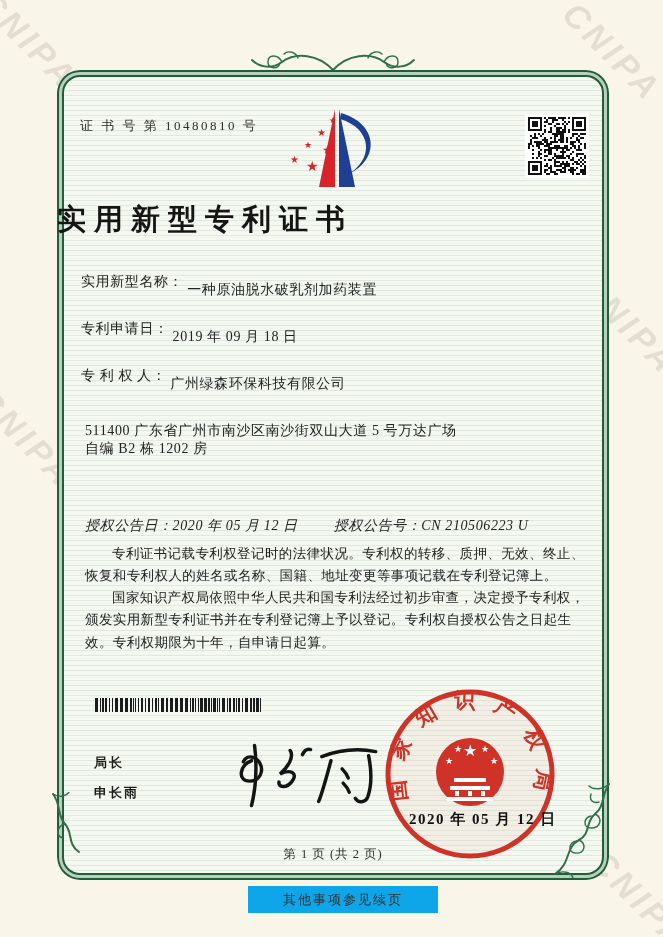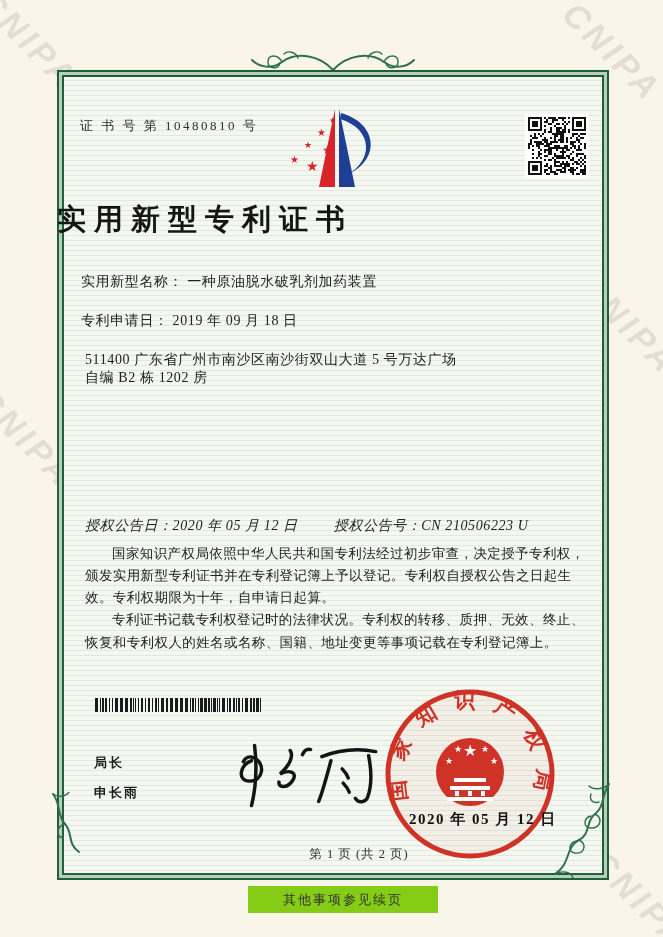--- a/index.html
+++ b/index.html
@@ -11,55 +11,55 @@
       font-size:34px;letter-spacing:4px;color:#6b6158;opacity:.15;white-space:nowrap;
       transform:translate(-50%,-50%) rotate(45deg);pointer-events:none;}
   .wm.inner{font-size:30px;opacity:.08;}
   .wm.red{color:#b03a2e;opacity:.09;font-size:30px;}
 
   
   .cert{position:absolute;left:57px;top:70px;width:552px;height:810px;
         background:
           repeating-linear-gradient(180deg, rgba(140,175,150,.20) 0 1px, rgba(0,0,0,0) 1px 5px),
           #f5f8f1;
-        box-shadow: inset 0 0 0 2px #1e5e3b, inset 0 0 0 5px #b9cfbc, inset 0 0 0 7px #1e5e3b;}
+        box-shadow: inset 0 0 0 2px #1e5e3b, inset 0 0 0 5px #b9cfbc, inset 0 0 0 7px #1e5e3b; border-radius: 23px;}
 
   .cert-no{position:absolute;left:23px;top:47px;font-size:13px;letter-spacing:2.5px;color:#2e2e2e;}
 
   .logo{position:absolute;left:223px;top:33px;width:115px;height:92px;}
   .qr{position:absolute;left:468px;top:44px;width:64px;height:64px;background:#fff;padding:3px;box-sizing:border-box;}
   .qr svg{width:58px;height:58px;display:block;}
 
   .title{position:absolute;left:0;top:130px;width:100%;text-align:left;font-size:29px;font-weight:700;
          letter-spacing:8px;color:#151515;margin:0;}
 
   .fields{position:absolute;left:24px;top:203px;width:512px;font-size:14px;color:#222;}
   .frow{display:flex;line-height:18px;margin-bottom:21px;letter-spacing:.6px;}
   .frow .label{flex-shrink:0;white-space:pre;}
-  .frow .value{margin-left:4px;}
+  .frow .value{margin-left:4px;margin-top:8px;}
   .frow .value .line2{display:block;}
   .grant-row{position:absolute;left:28px;top:447px;width:512px;font-size:14px;color:#222;display:flex;letter-spacing:.6px;}
   .grant-pair{white-space:pre;font-style:italic;}
   .grant-pair.second{margin-left:36px;}
 
   .paras{position:absolute;left:28px;top:473px;width:512px;font-size:13.5px;line-height:1.64;color:#222;}
   .paras p{margin:0;text-indent:2em;letter-spacing:.4px;}
 
   .barcode{position:absolute;left:38px;top:628px;width:168px;height:14px;}
 
   .signer{position:absolute;left:37px;top:678px;font-family:"Liberation Sans",sans-serif;
           font-weight:700;font-size:13px;color:#1c1c1c;line-height:30px;letter-spacing:2px;}
   .signature{position:absolute;left:166px;top:670px;width:168px;height:70px;}
 
   .seal{position:absolute;left:325px;top:616px;width:176px;height:176px;}
   .seal-date{position:absolute;left:352px;top:740px;font-size:15px;font-weight:600;color:#111;letter-spacing:1.5px;white-space:nowrap;}
 
-  .page-info{position:absolute;left:0;top:776px;width:100%;text-align:center;font-size:12.5px;color:#2e2e2e;letter-spacing:1px;padding-left:26px;}
-
-  .footer-note{position:absolute;left:248px;top:886px;width:190px;height:27px;background:#84cc16;
+  .page-info{position:absolute;left:0;top:776px;width:100%;text-align:center;font-size:12.5px;color:#2e2e2e;letter-spacing:1px;}
+
+  .footer-note{position:absolute;left:248px;top:886px;width:190px;height:27px;background:#0ea5e9;
                display:flex;align-items:center;justify-content:center;font-size:13px;color:#333;letter-spacing:2px;}
 
   .orn{position:absolute;pointer-events:none;}
   .orn path{fill:none;stroke:#2e7048;stroke-width:2;stroke-linecap:round;}
   .orn .thin{stroke-width:1.4;}
 </style>
 </head>
 <body>
 
 <div class="page">
@@ -426,35 +426,39 @@
     <div class="fields">
       <div class="frow">
         <span class="label">实用新型名称：</span>
         <span class="value">一种原油脱水破乳剂加药装置</span>
       </div>
       <div class="frow">
         <span class="label">专利申请日：</span>
         <span class="value">2019 年 09 月 18 日</span>
       </div>
       <div class="frow">
+        <span class="label">专 利 权 人：</span>
+        <span class="value">广州绿森环保科技有限公司</span>
+      </div>
+      <div class="frow">
         <span class="value">
           <span>511400 广东省广州市南沙区南沙街双山大道 5 号万达广场</span>
           <span class="line2">自编 B2 栋 1202 房</span>
         </span>
       </div>
     </div>
 
     <div class="grant-row">
       <span class="grant-pair"><span>授权公告日：</span><span>2020 年 05 月 12 日</span></span>
       <span class="grant-pair second"><span>授权公告号：</span><span>CN 210506223 U</span></span>
     </div>
 
     <div class="paras">
+      <p>专利证书记载专利权登记时的法律状况。专利权的转移、质押、无效、终止、恢复和专利权人的姓名或名称、国籍、地址变更等事项记载在专利登记簿上。</p>
       <p>国家知识产权局依照中华人民共和国专利法经过初步审查，决定授予专利权，颁发实用新型专利证书并在专利登记簿上予以登记。专利权自授权公告之日起生效。专利权期限为十年，自申请日起算。</p>
-      <p>专利证书记载专利权登记时的法律状况。专利权的转移、质押、无效、终止、恢复和专利权人的姓名或名称、国籍、地址变更等事项记载在专利登记簿上。</p>
     </div>
 
     <svg id="barcode-svg" class="barcode" viewBox="0 0 168 14" preserveAspectRatio="none">
         <rect x="0" y="0" width="3" height="14" fill="#1b1b1b"></rect>
         <rect x="5" y="0" width="1" height="14" fill="#1b1b1b"></rect>
         <rect x="7" y="0" width="2" height="14" fill="#1b1b1b"></rect>
         <rect x="10" y="0" width="2" height="14" fill="#1b1b1b"></rect>
         <rect x="14" y="0" width="1" height="14" fill="#1b1b1b"></rect>
         <rect x="17" y="0" width="1" height="14" fill="#1b1b1b"></rect>
         <rect x="20" y="0" width="3" height="14" fill="#1b1b1b"></rect>

